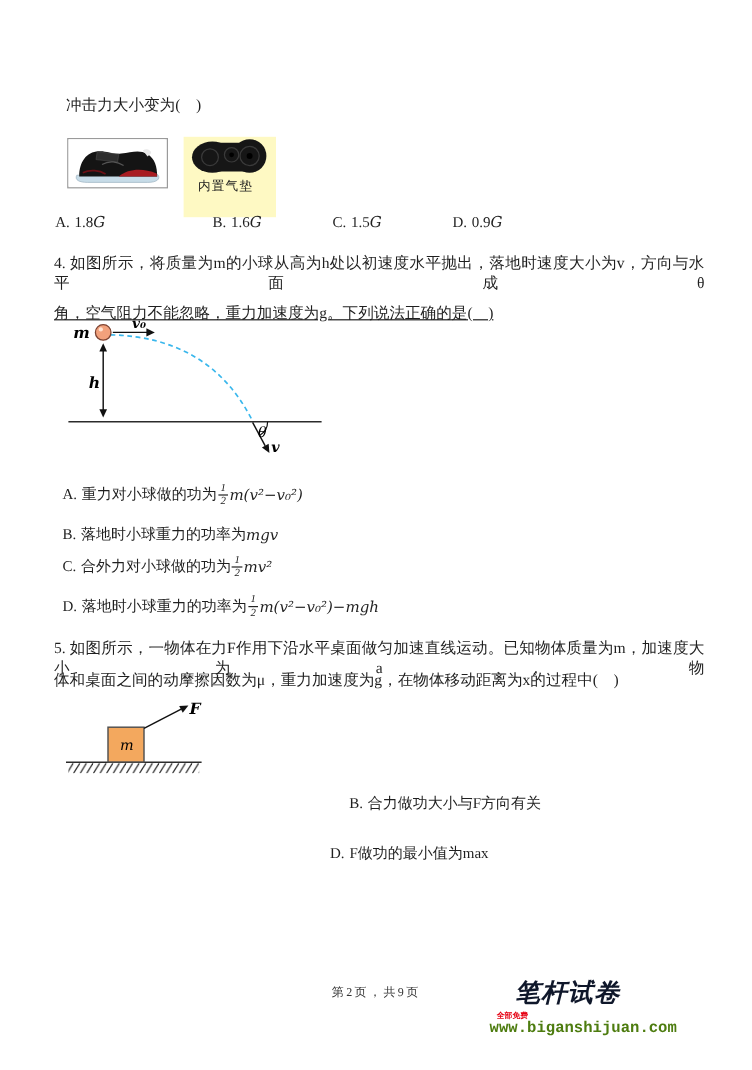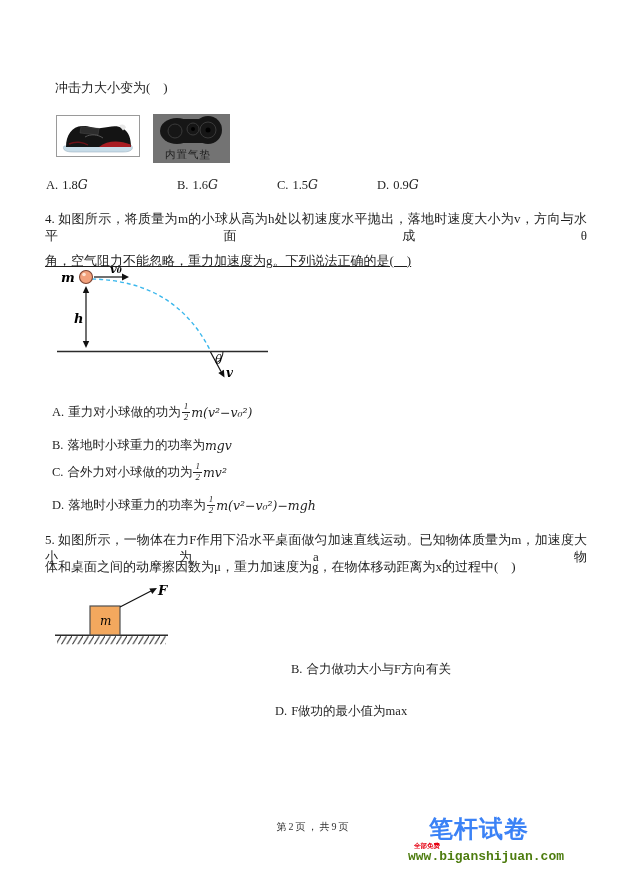--- a/index.html
+++ b/index.html
@@ -10,25 +10,25 @@
   .just{width:542px;white-space:normal;text-align:justify;text-align-last:justify;}
   .opt{font-size:12.5px;white-space:nowrap;}
   .olabel{margin-right:4px;}
   .m{font-style:italic;font-family:"DejaVu Serif","Liberation Serif",serif;}
   .optrow{display:flex;align-items:center;font-size:12.5px;height:22px;white-space:nowrap;}
   .frac{display:inline-flex;flex-direction:column;align-items:center;font-size:9px;
         line-height:1.1;margin:0 1px;font-style:italic;}
   .frac .fn{border-bottom:1px solid #222;padding:0 2px;}
   .caption{font-size:11px;font-weight:bold;letter-spacing:1px;}
   .shoe-box{width:84px;height:42px;border:1.5px solid #9a9a9a;background:#fff;box-sizing:border-box;}
-  .sole-box{width:77px;height:49px;background:#737373;}
+  .sole-box{width:77px;height:67px;background:#fef9c3;}
   .sole-caption{position:absolute;left:12px;top:34px;font-size:10.5px;color:#1c1c1c;letter-spacing:1px;}
   .footer{width:627px;text-align:center;font-size:10px;letter-spacing:2px;color:#333;}
   .brand-name{font-family:"Liberation Sans","DejaVu Sans",sans-serif;font-weight:900;
-              font-size:24px;letter-spacing:1px;color:#3b82f6;white-space:nowrap;}
+              font-size:21px;letter-spacing:1px;color:#0f172a;white-space:nowrap;font-style:italic;}
   .brand-free{font-family:"Liberation Sans",sans-serif;font-weight:bold;font-size:6.5px;white-space:nowrap;}
   .brand-url{font-family:"Liberation Mono","DejaVu Sans Mono",monospace;font-weight:bold;
              font-size:13px;color:#4d7c0f;white-space:nowrap;}
   svg text{font-family:"DejaVu Serif","Liberation Serif",serif;}
 </style>
 </head>
 <body>
 
 <div class="page">
 

